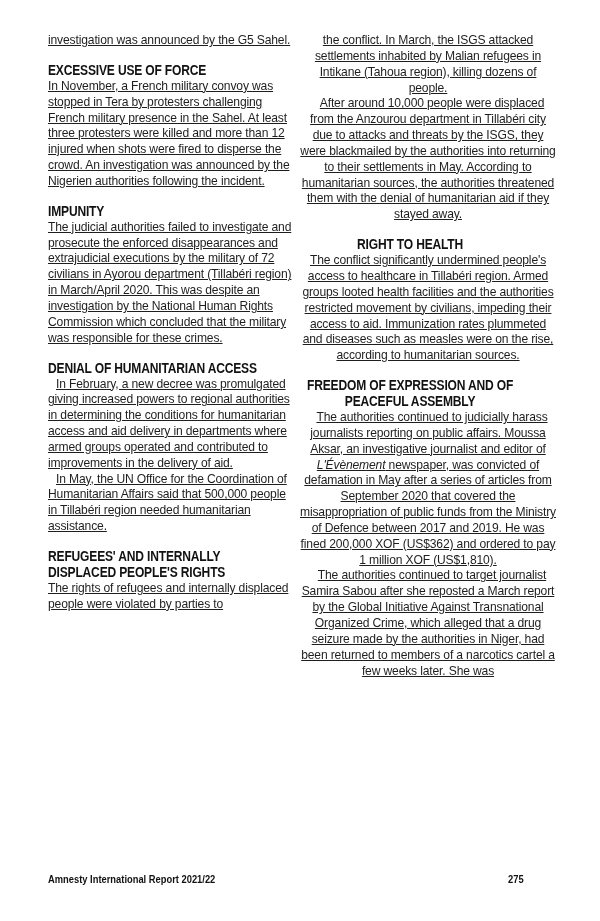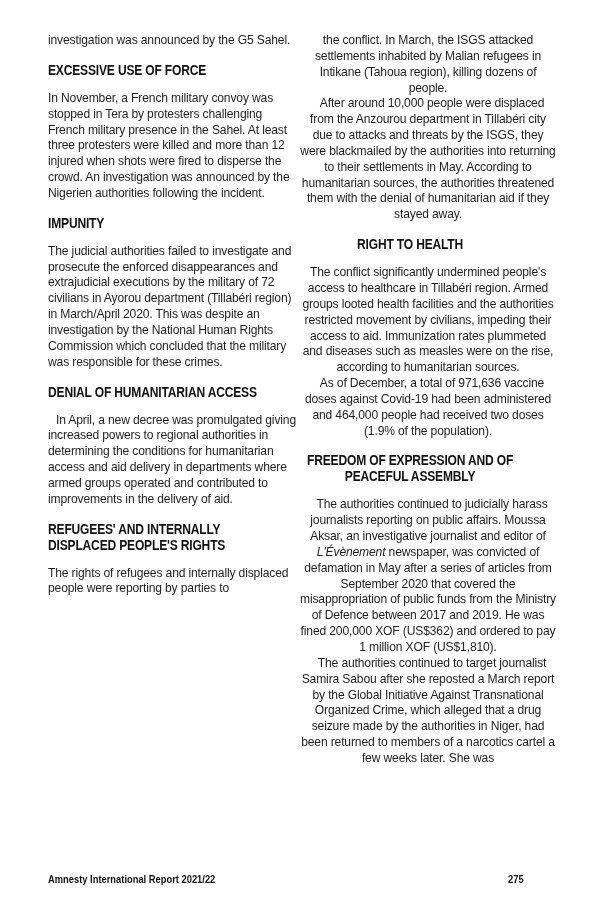--- a/index.html
+++ b/index.html
@@ -1,54 +1,54 @@
 <!DOCTYPE html>
 <html><head>
 <meta charset="utf-8">
 <style>
   html, body { margin:0; padding:0; background:#ffffff; }
   body { width:600px; height:921px; position:relative; overflow:hidden; color:#1e1e1e; }
   .col { position:absolute; top:33px; width:250px; font-family:"Liberation Sans", sans-serif; font-size:12.1px; line-height:15.85px; letter-spacing:-0.15px; }
   .col-left { left:48px; }
   .col-right { left:300px; width:256px;text-align:center; }
-  .col p { margin:0; }
+  .col p { margin:0;text-decoration:underline; }
   .col p.indent { text-indent:8px; }
   .col h2 { font-family:"Liberation Sans", sans-serif; font-weight:bold; font-size:14px; line-height:16px; margin:0; letter-spacing:-0.2px; transform:scaleX(0.86); transform-origin:left; white-space:nowrap; color:#111; }
   .gap { height:13px; }
-  .col h2 + p { margin-top:13px; }
+  .col h2 + p { margin-top:1px; }
   .footer-left { position:absolute; left:48px; top:873px; font-family:"Liberation Sans", sans-serif; font-weight:bold; font-size:11px; transform:scaleX(0.85); transform-origin:left; color:#111; }
   .footer-right { position:absolute; left:508px; top:873px; font-family:"Liberation Sans", sans-serif; font-weight:bold; font-size:11px; transform:scaleX(0.85); transform-origin:left; color:#111; }
 </style>
 </head>
 <body>
 
 <div class="col col-left">
   <p>investigation was announced by the G5 Sahel.</p>
   <div class="gap"></div>
   <h2>EXCESSIVE USE OF FORCE</h2>
   <p>In November, a French military convoy was stopped in Tera by protesters challenging French military presence in the Sahel. At least three protesters were killed and more than 12 injured when shots were fired to disperse the crowd. An investigation was announced by the Nigerien authorities following the incident.</p>
   <div class="gap"></div>
   <h2>IMPUNITY</h2>
   <p>The judicial authorities failed to investigate and prosecute the enforced disappearances and extrajudicial executions by the military of 72 civilians in Ayorou department (Tillabéri region) in March/April 2020. This was despite an investigation by the National Human Rights Commission which concluded that the military was responsible for these crimes.</p>
   <div class="gap"></div>
   <h2>DENIAL OF HUMANITARIAN ACCESS</h2>
-  <p class="indent">In April, a new decree was promulgated giving increased powers to regional authorities in determining the conditions for humanitarian access and aid delivery in departments where armed groups operated and contributed to improvements in the delivery of aid.</p>
+  <p class="indent">In February, a new decree was promulgated giving increased powers to regional authorities in determining the conditions for humanitarian access and aid delivery in departments where armed groups operated and contributed to improvements in the delivery of aid.</p>
+  <p class="indent">In May, the UN Office for the Coordination of Humanitarian Affairs said that 500,000 people in Tillabéri region needed humanitarian assistance.</p>
   <div class="gap"></div>
   <h2>REFUGEES' AND INTERNALLY</h2>
   <h2>DISPLACED PEOPLE'S RIGHTS</h2>
-  <p>The rights of refugees and internally displaced people were reporting by parties to</p>
+  <p>The rights of refugees and internally displaced people were violated by parties to</p>
 </div>
 
 <div class="col col-right">
   <p>the conflict. In March, the ISGS attacked settlements inhabited by Malian refugees in Intikane (Tahoua region), killing dozens of people.</p>
   <p class="indent">After around 10,000 people were displaced from the Anzourou department in Tillabéri city due to attacks and threats by the ISGS, they were blackmailed by the authorities into returning to their settlements in May. According to humanitarian sources, the authorities threatened them with the denial of humanitarian aid if they stayed away.</p>
   <div class="gap"></div>
   <h2>RIGHT TO HEALTH</h2>
   <p>The conflict significantly undermined people's access to healthcare in Tillabéri region. Armed groups looted health facilities and the authorities restricted movement by civilians, impeding their access to aid. Immunization rates plummeted and diseases such as measles were on the rise, according to humanitarian sources.</p>
-  <p class="indent">As of December, a total of 971,636 vaccine doses against Covid-19 had been administered and 464,000 people had received two doses (1.9% of the population).</p>
   <div class="gap"></div>
   <h2>FREEDOM OF EXPRESSION AND OF</h2>
   <h2>PEACEFUL ASSEMBLY</h2>
   <p class="indent"><span>The authorities continued to judicially harass journalists reporting on public affairs. Moussa Aksar, an investigative journalist and editor of </span><em>L'Évènement</em><span> newspaper, was convicted of defamation in May after a series of articles from September 2020 that covered the misappropriation of public funds from the Ministry of Defence between 2017 and 2019. He was fined 200,000 XOF (US$362) and ordered to pay 1 million XOF (US$1,810).</span></p>
   <p class="indent">The authorities continued to target journalist Samira Sabou after she reposted a March report by the Global Initiative Against Transnational Organized Crime, which alleged that a drug seizure made by the authorities in Niger, had been returned to members of a narcotics cartel a few weeks later. She was</p>
 </div>
 
 <div class="footer-left">Amnesty International Report 2021/22</div>
 <div class="footer-right">275</div>
 

